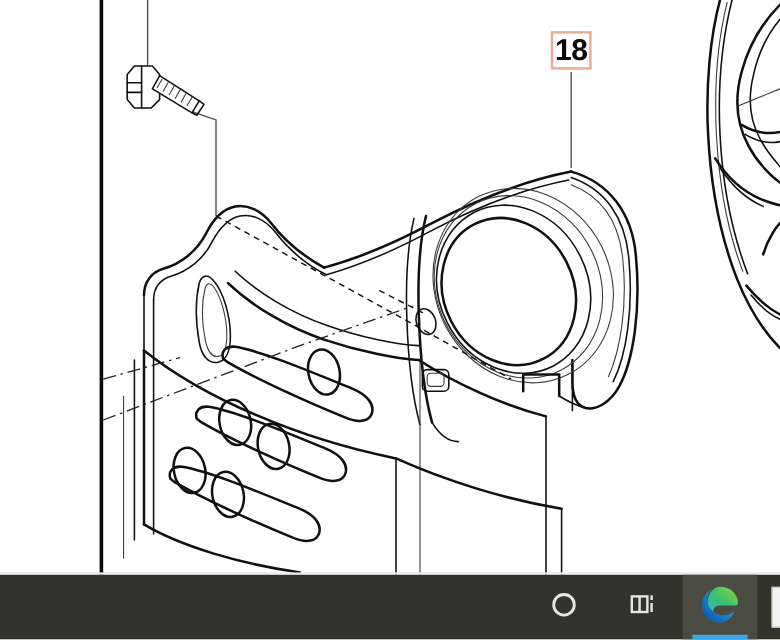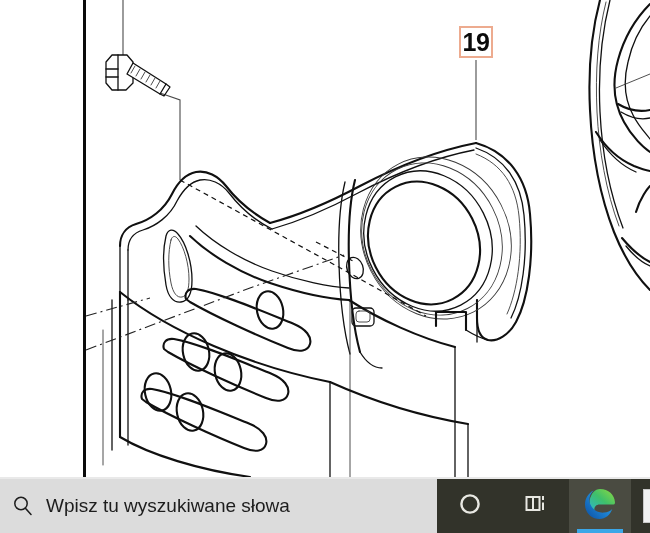--- a/index.html
+++ b/index.html
@@ -269,37 +269,28 @@
         <path class="lnt" d="M616,88 L650,74"></path>
         <path class="ln2" d="M622,238 C632,250 642,258 650,262"></path>
         <path class="ln" d="M626,246 C634,256 643,263 650,266"></path>
         <path class="ln2" d="M636,212 C640,198 648,188 650,186"></path>
       </g>
     </svg>
 
     <div class="gutter"></div>
 
     <div class="callout">
-      <span>19</span>
+      <span>18</span>
     </div>
 
     <div class="doc-bottom-edge"></div>
   </div>
 
   <div class="taskbar">
 
-    <div class="search-box">
-      <div class="search-icon">
-        <svg width="24" height="24" viewBox="0 0 24 24" aria-hidden="true">
-          <circle cx="10" cy="9.5" r="6.2" fill="none" stroke="#1d1d1d" stroke-width="1.5"></circle>
-          <line x1="14.6" y1="14.4" x2="20" y2="20.4" stroke="#1d1d1d" stroke-width="1.5" stroke-linecap="round"></line>
-        </svg>
-      </div>
-      <div class="search-placeholder">Wpisz tu wyszukiwane słowa</div>
-    </div>
 
     <div class="tb-icons">
 
       <div class="tb-btn">
         <span>
           <svg width="26" height="26" viewBox="0 0 26 26" aria-hidden="true">
             <circle cx="13" cy="13" r="8.6" fill="none" stroke="#e8e8e2" stroke-width="2.4"></circle>
           </svg>
         </span>
       </div>

